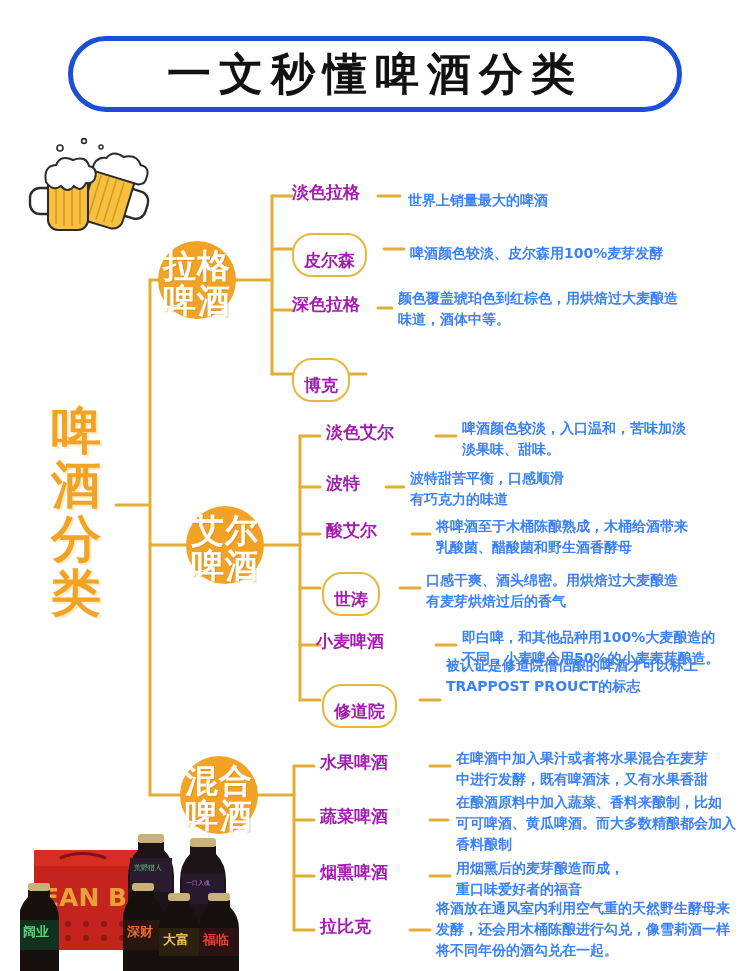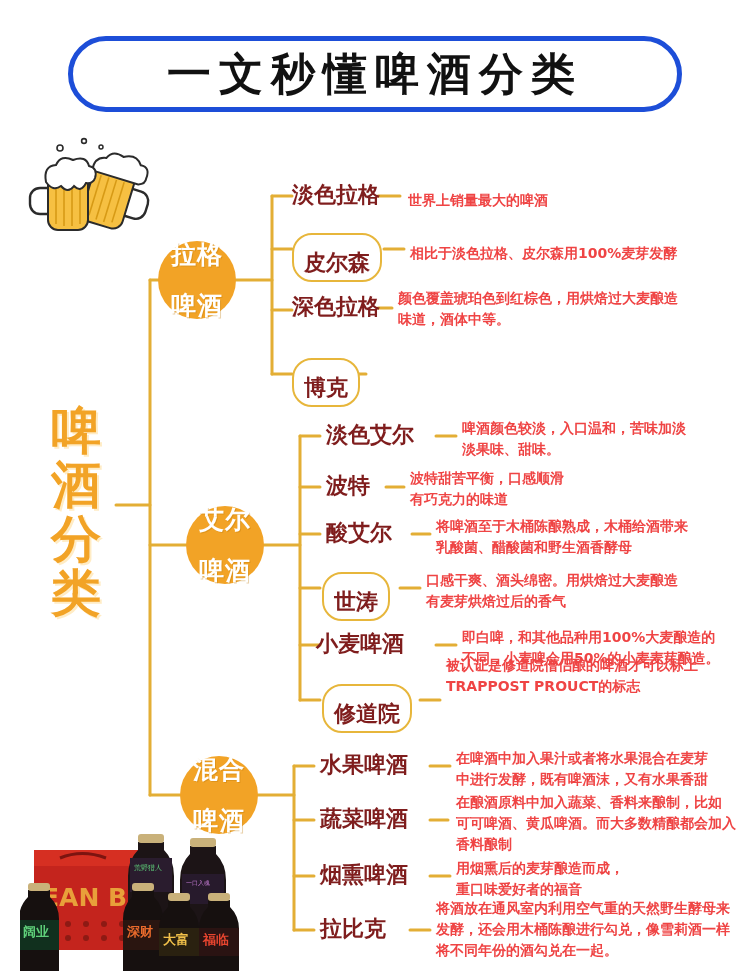--- a/index.html
+++ b/index.html
@@ -44,46 +44,46 @@
   
   .bottles{position:absolute;left:20px;top:828px;width:222px;height:143px;overflow:hidden;}
 
   
   #wires{position:absolute;left:0;top:0;width:750px;height:971px;}
 
   
   .cat-circle{
     position:absolute;width:78px;height:78px;border-radius:50%;
     background:#F2A326;
-    display:flex;flex-direction:column;align-items:center;justify-content:space-between;
-    color:#fff;font-weight:bold;font-size:25px;line-height:1.08;
+    display:flex;flex-direction:column;align-items:center;justify-content:flex-end;
+    color:#fff;font-weight:bold;font-size:33px;line-height:1.08;
     letter-spacing:1px;
     font-family:"DejaVu Sans","Liberation Sans",sans-serif;
     text-shadow:1px 1px 0 rgba(190,120,10,.35);
   }
   .cat-circle span{display:block;}
 
   
   .leaf-label{
     position:absolute;
-    font-size:22px;font-weight:bold;color:#7f1d1d;
+    font-size:17px;font-weight:bold;color:#a21caf;
     white-space:nowrap;line-height:1;
     font-family:Liberation Serif, serif;
   }
   .leaf-label.pill{
     border:2.5px solid #E7B63B;border-radius:20px;
     padding:17px 10px 6px 10px;
     background:#fff;
     text-align:right;
   }
 
   
   .desc{
     position:absolute;
-    font-size:14px;color:#ef4444;line-height:1.5;
+    font-size:14px;color:#3b82f6;line-height:1.5;
     font-weight:bold;
     font-family:"DejaVu Sans","Liberation Sans",sans-serif;
     white-space:pre-line;
   }
 </style>
 </head>
 <body>
 
 <div id="stage">
 
@@ -197,21 +197,21 @@
     <span>啤</span>
     <span>酒</span>
     <span>分</span>
     <span>类</span>
   </div>
 
   <div class="leaf-label" style="left:292px;top:184px;">淡色拉格</div>
   <div class="desc" style="left:408px;top:190px;width:300px;">世界上销量最大的啤酒</div>
 
   <div class="leaf-label pill" style="left:292px;top:233px;">皮尔森</div>
-  <div class="desc" style="left:410px;top:243px;width:320px;">相比于淡色拉格、皮尔森用100%麦芽发酵</div>
+  <div class="desc" style="left:410px;top:243px;width:320px;">啤酒颜色较淡、皮尔森用100%麦芽发酵</div>
 
   <div class="leaf-label" style="left:292px;top:296px;">深色拉格</div>
   <div class="desc" style="left:398px;top:288px;width:316px;">颜色覆盖琥珀色到红棕色，用烘焙过大麦酿造
 味道，酒体中等。</div>
 
   <div class="leaf-label pill" style="left:292px;top:358px;">博克</div>
 
   <div class="leaf-label" style="left:326px;top:424px;">淡色艾尔</div>
   <div class="desc" style="left:462px;top:418px;width:282px;">啤酒颜色较淡，入口温和，苦味加淡
 淡果味、甜味。</div>

